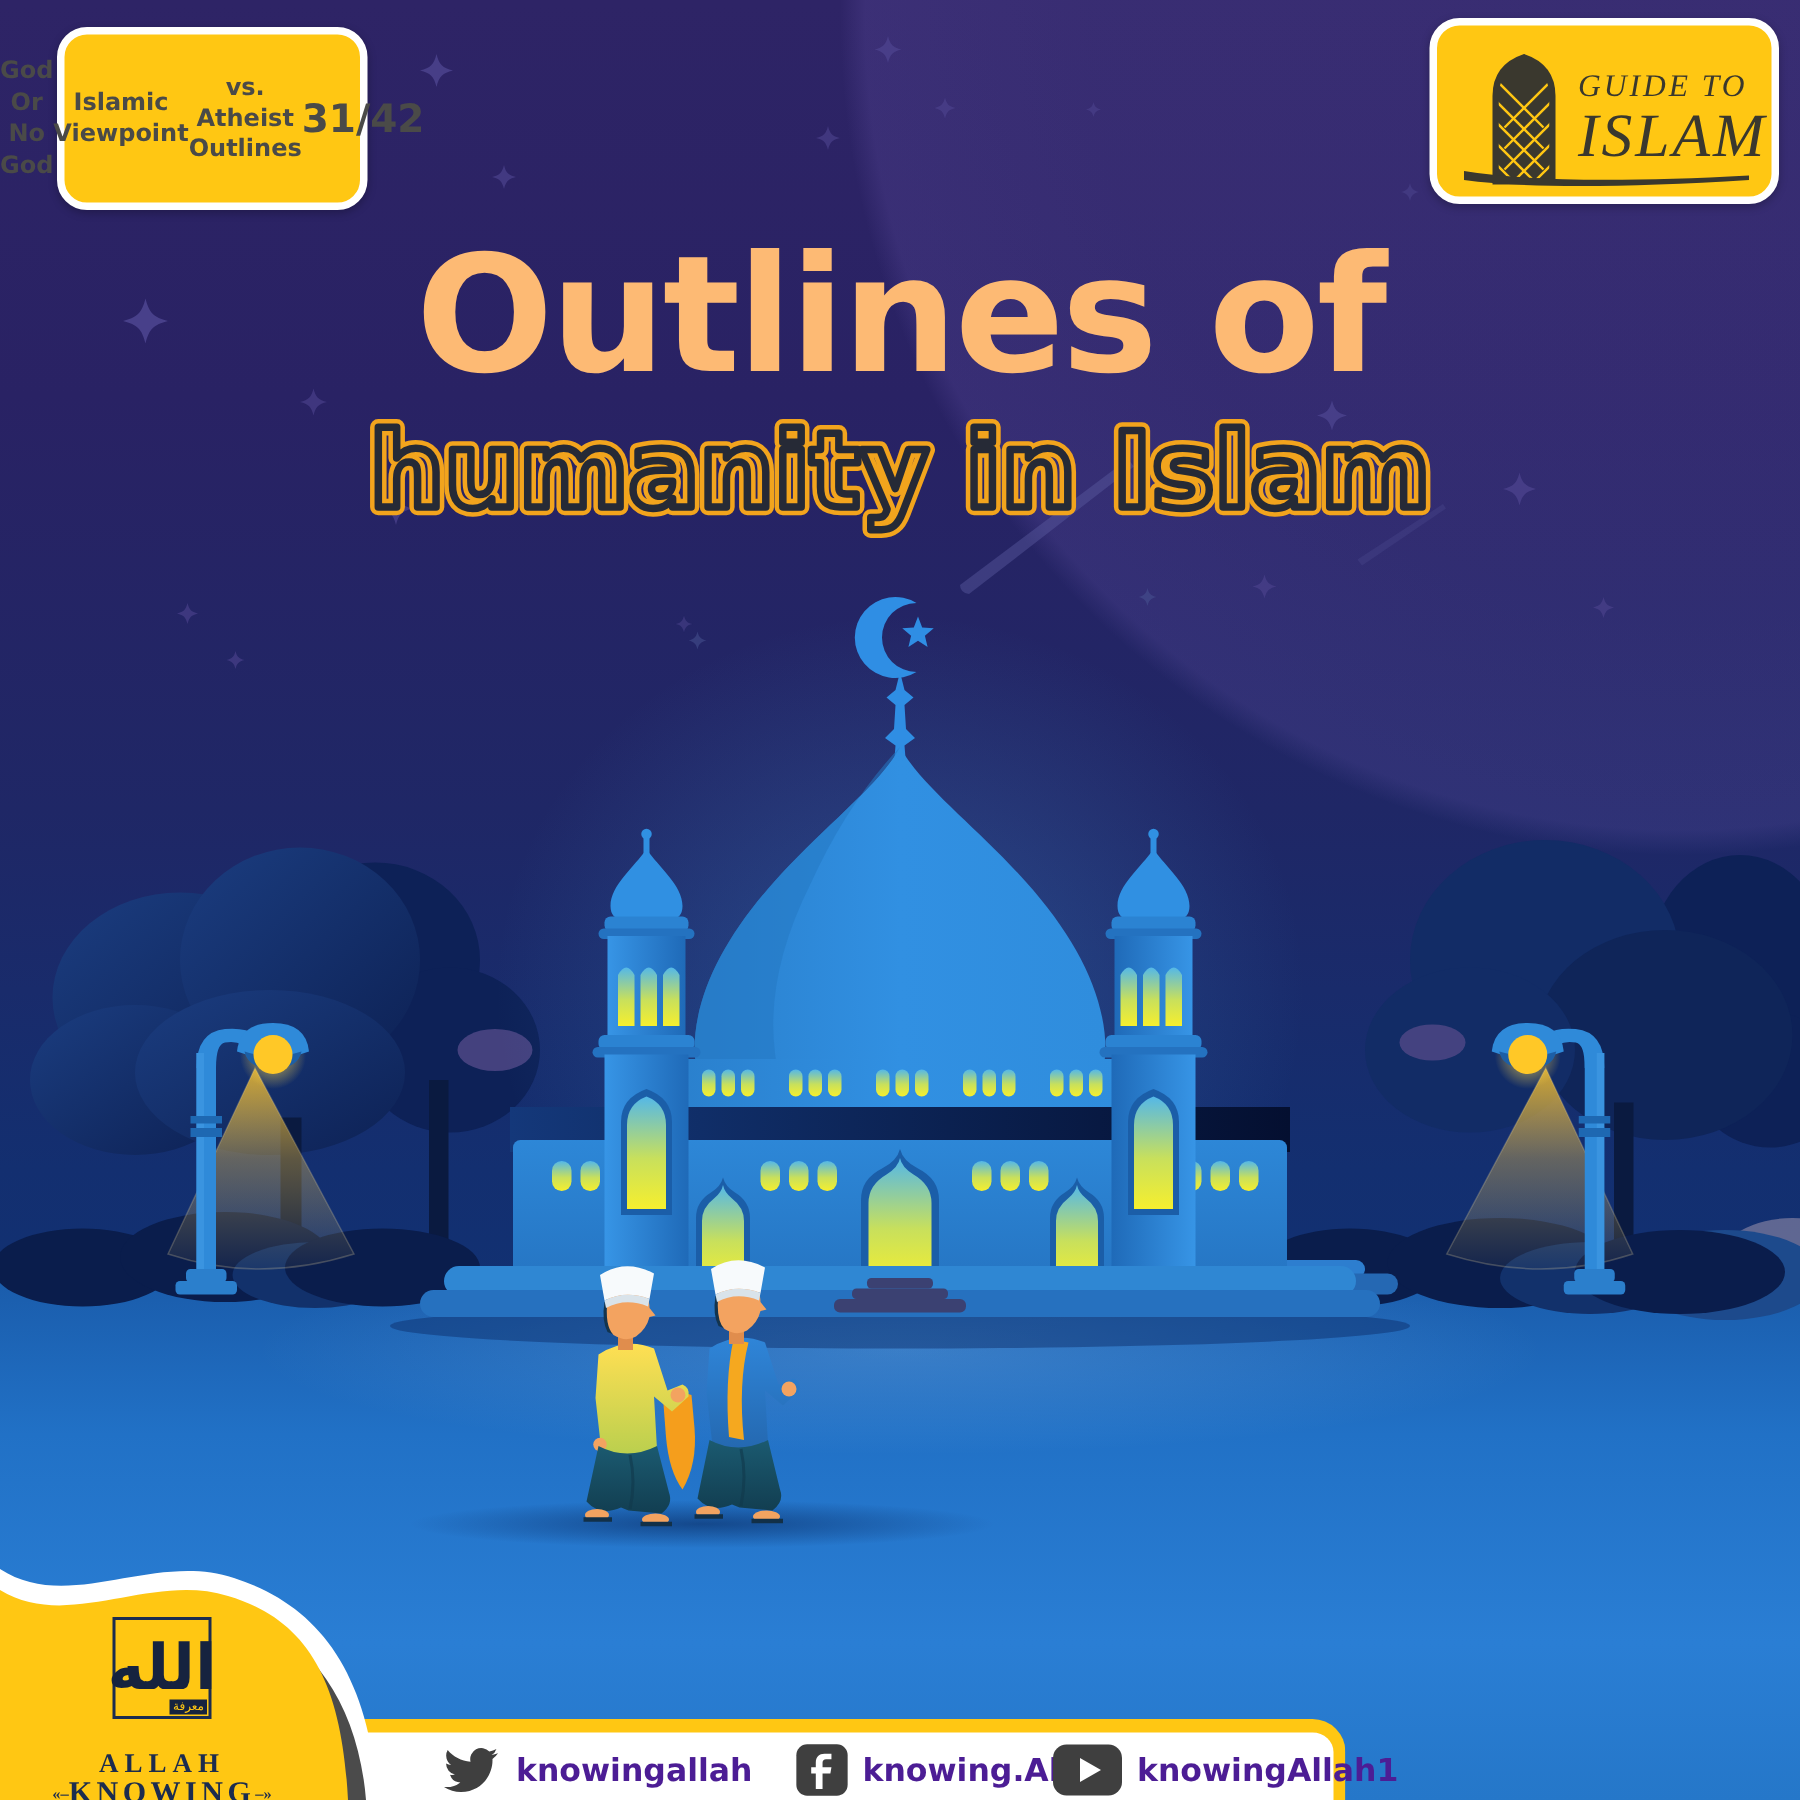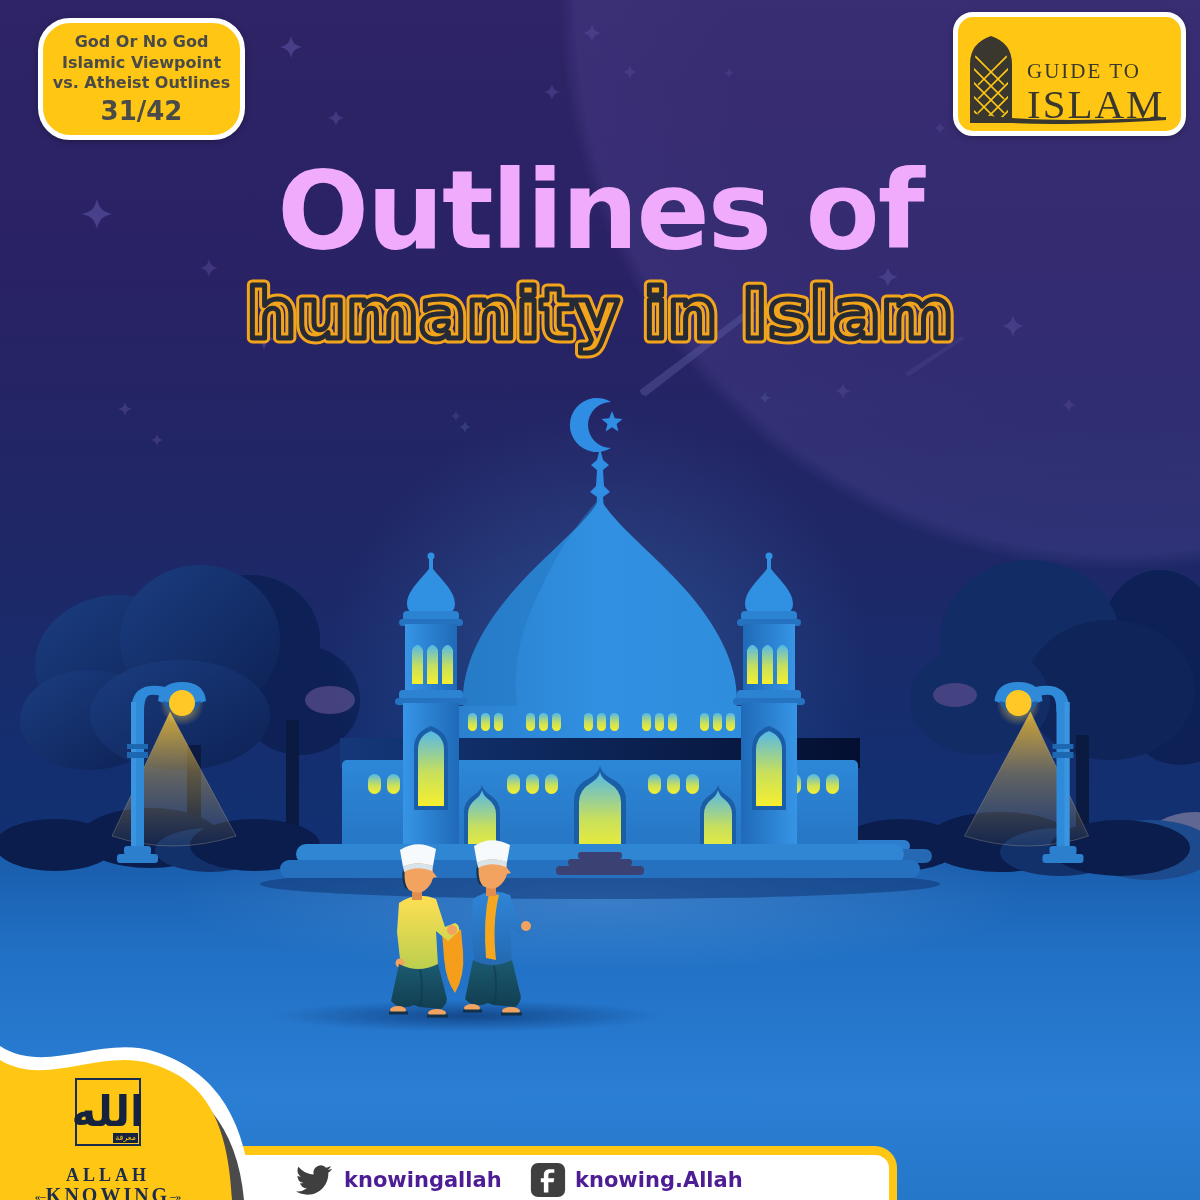--- a/index.html
+++ b/index.html
@@ -2,38 +2,38 @@
 <html><head>
 <meta charset="utf-8">
 <style>
   html,body{margin:0;padding:0;background:#101a3a;}
   .canvas{position:relative;width:1200px;height:1200px;overflow:hidden;
           font-family:"DejaVu Sans",sans-serif;}
   .scene{position:absolute;inset:0;z-index:1;}
 
   
   .lesson-badge{position:absolute;z-index:6;left:38px;top:18px;width:207px;height:122px;
-    background:#ffc713;border:5px solid #fff;border-radius:32px;box-sizing:border-box;
-    display:flex;flex-direction:column;align-items:center;justify-content:center;
+    background:#ffc713;border:5px solid #fff;border-radius:20px;box-sizing:border-box;
+    display:flex;flex-direction:row;align-items:center;justify-content:center;
     color:#4a4a48;text-align:center;box-shadow:0 2px 6px rgba(0,0,0,.25);}
   .lesson-badge .l{font-size:16px;font-weight:bold;line-height:1.3;}
   .lesson-badge .p{font-size:26px;font-weight:bold;margin-top:2px;}
 
   .brand-badge{position:absolute;z-index:6;left:953px;top:12px;width:233px;height:124px;
     background:#ffc713;border:5px solid #fff;border-radius:20px;box-sizing:border-box;
     box-shadow:0 2px 6px rgba(0,0,0,.25);}
-  .brand-inner{position:absolute;left:6px;top:16px;display:flex;gap:9px;align-items:flex-end;}
+  .brand-inner{position:absolute;left:31px;top:16px;display:flex;gap:9px;align-items:center;font-style:italic;}
   .brand-text{color:#3a382e;font-family:"Liberation Serif","DejaVu Serif",serif;line-height:1;}
   .brand-text .t1{font-size:21px;letter-spacing:2px;}
   .brand-text .t2{font-size:41px;letter-spacing:2px;margin-top:2px;}
   .brand-swoosh{position:absolute;left:18px;top:96px;}
 
   
   .main-title{position:absolute;z-index:5;left:0;top:148px;width:1200px;text-align:center;
-    color:#f0abfc;font-size:108px;font-weight:bold;letter-spacing:-2px;}
+    color:#fdba74;font-size:108px;font-weight:bold;letter-spacing:-2px;}
   .sub-title-svg{position:absolute;z-index:5;left:0;top:262px;}
 
   
   .social-bar{position:absolute;z-index:4;left:238px;top:1146px;width:659px;height:54px;
     background:#ffffff;box-sizing:border-box;border-top:9px solid #ffc713;
     border-right:8px solid #ffc713;border-top-right-radius:22px;}
   .social-item{position:absolute;top:7px;display:flex;align-items:center;gap:9px;
     color:#4c1d95;font-size:21px;font-weight:bold;}
   .social-item .ic{display:flex;align-items:center;}
 
@@ -423,20 +423,29 @@
     </div>
     <div class="social-item" style="left:292px">
       <span class="ic">
         <svg width="36" height="36" viewBox="0 0 40 40">
             <rect x="1" y="1" width="38" height="38" rx="8" fill="#3f3f3f"></rect>
             <path d="M27,12 h-4 c-1.6,0 -2.6,1 -2.6,2.6 V18 H27 l-.8,4.6 H20.4 V34 h-5 V22.6 H12 V18 h3.4 v-3.6 c0,-4 2.6,-6.4 6.4,-6.4 H27 Z" fill="#ffffff"></path>
           </svg>
       </span>
       <span class="handle">knowing.Allah</span>
     </div>
+    <div class="social-item" style="left:463px">
+      <span class="ic">
+        <svg width="48" height="36" viewBox="0 0 48 36">
+            <rect x="1" y="1" width="46" height="34" rx="9" fill="#3f3f3f"></rect>
+            <polygon points="19,10 19,26 33,18" fill="#ffffff"></polygon>
+          </svg>
+      </span>
+      <span class="handle">knowingAllah1</span>
+    </div>
   </div>
 
   <svg class="blob-wrap" width="300" height="170" viewBox="0 0 300 170">
     <path d="M0,16 C46,46 102,4 156,22 C212,40 246,84 252,170 L0,170 Z" fill="#ffffff"></path>
     <path d="M140,36 C198,52 238,96 244,170 L186,170 C184,110 166,66 128,44 Z" fill="#4b4b4b"></path>
     <path d="M0,30 C46,58 100,18 152,34 C206,50 228,92 232,170 L0,170 Z" fill="#ffc713"></path>
   </svg>
 
   <div class="brand-logo">
     <div class="callig-box">

